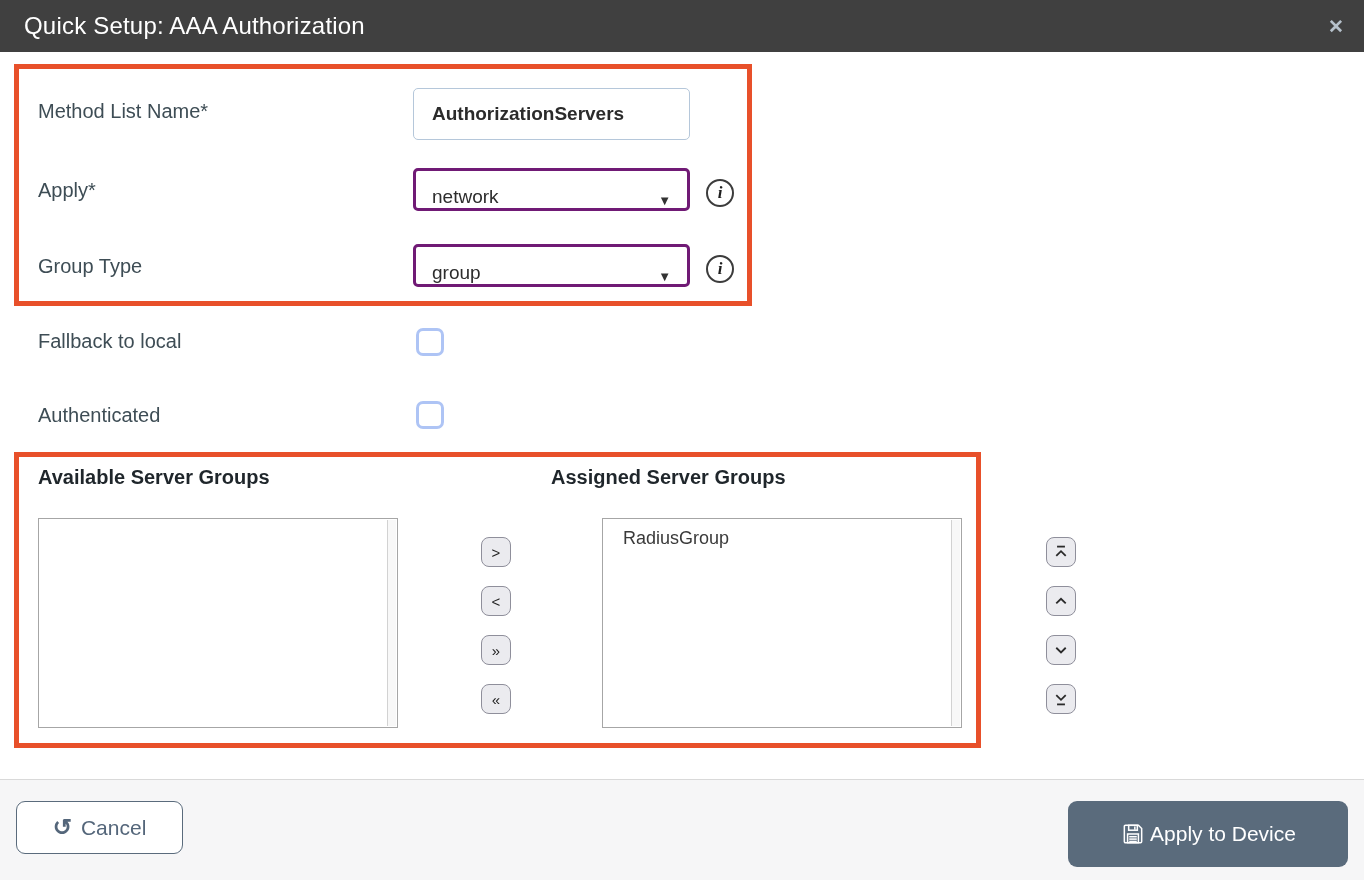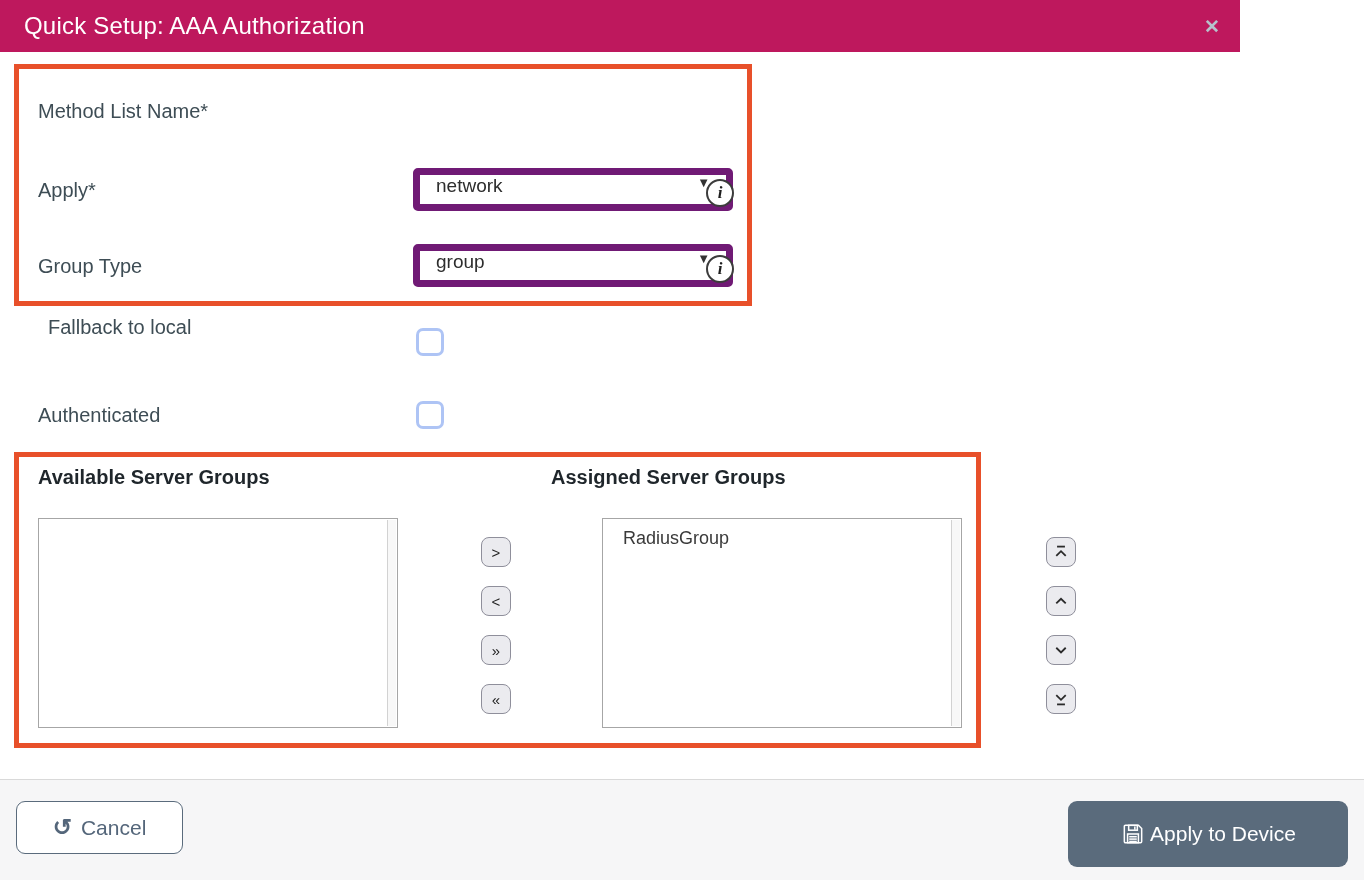--- a/index.html
+++ b/index.html
@@ -6,22 +6,22 @@
   html,body { width:1364px; height:880px; overflow:hidden; }
   body {
     font-family:"Liberation Sans", sans-serif;
     background:#ffffff;
     position:relative;
   }
   #app { position:relative; width:1364px; height:880px; }
 
   
   .header {
-    position:absolute; left:0; top:0; width:1240px; height:52px;
-    background:#be185d; display:flex; align-items:center;
+    position:absolute; left:0; top:0; width:1364px; height:52px;
+    background:#404040; display:flex; align-items:center;
     padding:0 20px 0 24px;
   }
   .header-title { color:#ffffff; font-size:24px; font-weight:400; letter-spacing:.2px; }
   .close-btn {
     margin-left:auto; color:#b6c1cb; font-size:19px; font-weight:700;
     cursor:pointer; line-height:1; user-select:none;
   }
 
   
   .hl-box { position:absolute; border:5px solid #e8502a; pointer-events:none; }
@@ -32,23 +32,23 @@
   .field-label { position:absolute; left:38px; font-size:20px; color:#3e4d55; white-space:nowrap; }
 
   .text-input {
     position:absolute; left:413px; top:88px; width:277px; height:52px;
     border:1px solid #b5c7da; border-radius:5px; background:#fff;
     font-family:"Liberation Sans", sans-serif; font-size:19px; font-weight:700;
     color:#2b2b2b; padding:0 18px; outline:none;
   }
 
   .select {
-    position:absolute; left:413px; width:320px; height:43px;
-    border:7px solid #701a75; border-radius:5px; background:#fff;
-    display:flex; align-items:flex-start; padding:0 16px;
+    position:absolute; left:413px; width:277px; height:43px;
+    border:3px solid #701a75; border-radius:5px; background:#fff;
+    display:flex; align-items:flex-end; padding:0 16px;
     font-size:19px; color:#2d2d2d; cursor:pointer;
   }
   .select .caret { margin-left:auto; font-size:13px; color:#333; }
 
   .info-icon {
     position:absolute; left:706px; width:28px; height:28px;
     border:2px solid #3c3c3c; border-radius:50%;
     display:flex; align-items:center; justify-content:center;
     font-family:"Liberation Serif", serif; font-style:italic; font-weight:700;
     font-size:17px; color:#1e1e1e; background:#fff; cursor:pointer;
@@ -105,36 +105,37 @@
 <div id="app">
 
   <div class="header">
     <span class="header-title">Quick Setup: AAA Authorization</span>
     <span class="close-btn">✕</span>
   </div>
 
   <div class="hl-box" id="hl1"></div>
 
   <div class="field-label" style="top:100px;">Method List Name*</div>
+  <input class="text-input" type="text" value="AuthorizationServers" style="">
 
   <div class="field-label" style="top:179px;">Apply*</div>
   <div class="select" style="top:168px;">
     <span>network</span>
     <span class="caret">▼</span>
   </div>
   <div class="info-icon" style="top:179px;">i</div>
 
   <div class="field-label" style="top:255px;">Group Type</div>
   <div class="select" style="top:244px;">
     <span>group</span>
     <span class="caret">▼</span>
   </div>
   <div class="info-icon" style="top:255px;">i</div>
 
-  <div class="field-label" style="top:316px;margin-left:10px;">Fallback to local</div>
+  <div class="field-label" style="top:330px;">Fallback to local</div>
   <div class="checkbox" style="top:328px;" role="checkbox" aria-checked="false"></div>
 
   <div class="field-label" style="top:404px;text-align:center;">Authenticated</div>
   <div class="checkbox" style="top:401px;" role="checkbox" aria-checked="false"></div>
 
   <div class="hl-box" id="hl2"></div>
 
   <div class="group-label" style="left:38px; top:466px;">Available Server Groups</div>
   <div class="group-label" style="left:551px; top:466px;">Assigned Server Groups</div>
 

